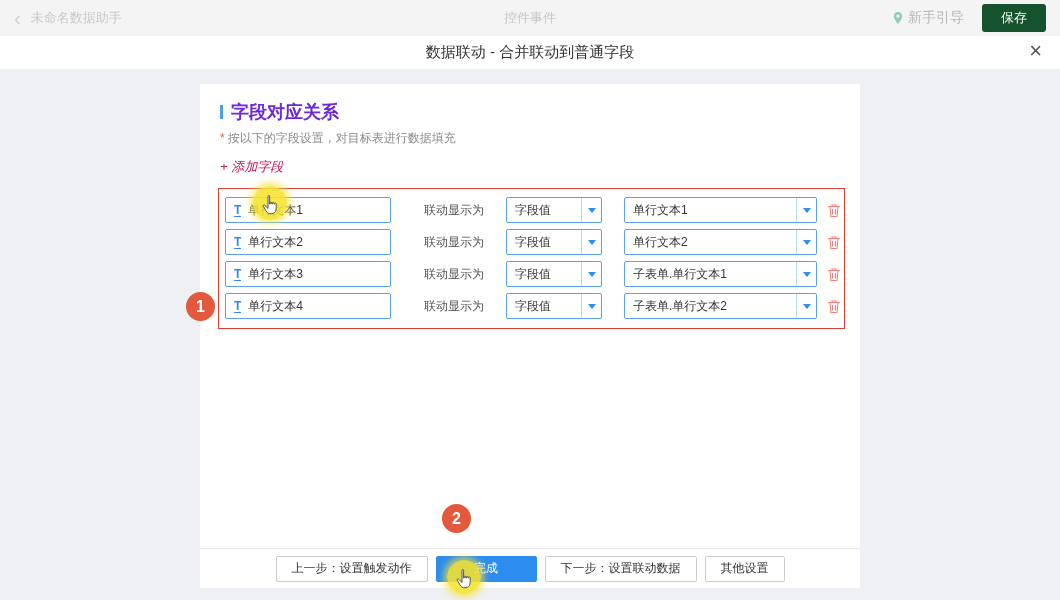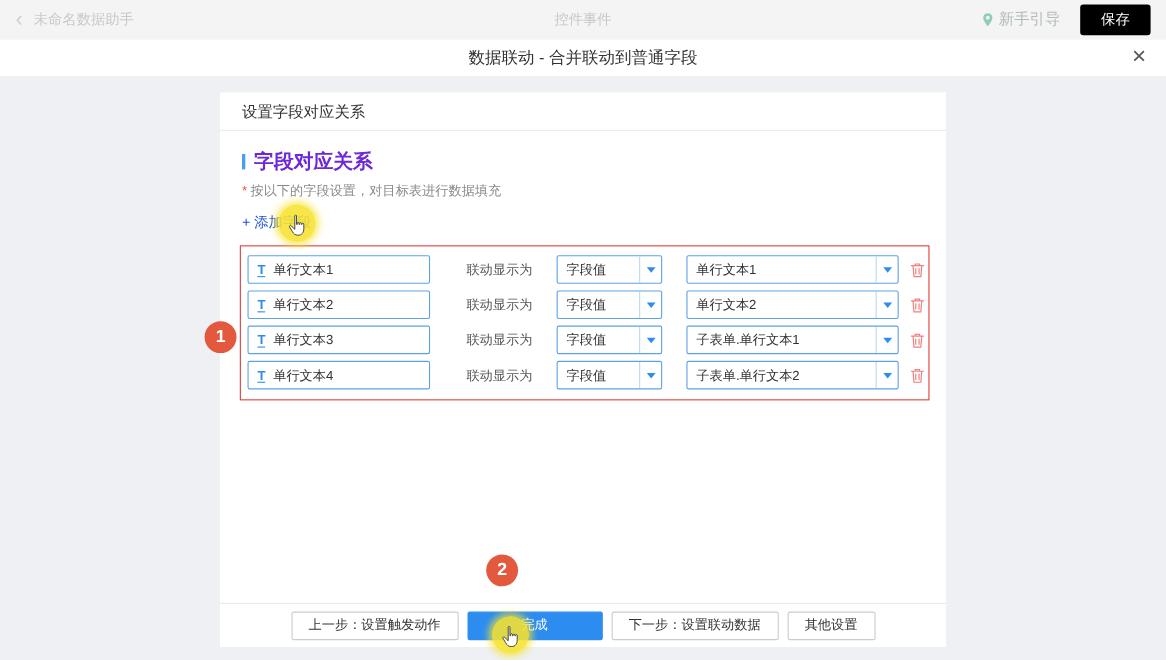--- a/index.html
+++ b/index.html
@@ -17,21 +17,21 @@
   .tb-left { display:flex; align-items:center; gap:10px; }
   .back-ic { color:#cfcfcf; font-size:20px; line-height:1; cursor:pointer; }
   .tb-title { color:#c9c9c9; font-size:13px; }
   .tb-center {
     position:absolute; left:0; right:0; text-align:center;
     color:#c7c7c7; font-size:13px; pointer-events:none;
   }
   .tb-right { margin-left:auto; display:flex; align-items:center; gap:18px; z-index:2; }
   .guide { display:flex; align-items:center; gap:4px; color:#b3bcb4; font-size:14px; cursor:pointer; }
   .save-btn {
-    background:#000000; color:#fff; border:none; border-radius:3px;
+    background:#14532d; color:#fff; border:none; border-radius:3px;
     font-size:13px; padding:5px 19px; cursor:pointer;
     font-family: inherit;
   }
 
   
   .modal-header {
     position:absolute; left:0; top:36px; width:1060px; height:34px;
     background:#fff; display:flex; align-items:center; justify-content:center;
     border-bottom:1px solid #f1f1f1;
   }
@@ -51,22 +51,22 @@
     color:#333; border-bottom:1px solid #ebebeb;
   }
   .card-body { position:relative; padding:21px 20px 0; }
   .section-title {
     font-size:18px; font-weight:bold; color:#6d28d9;
     border-left:3px solid #4a9eea; padding-left:8px; line-height:14px;
   }
   .note { margin-top:11px; font-size:12px; color:#8a8a8a; }
   .req { color:#f25643; margin-right:3px; }
   .add-field {
-    display:inline-block; margin-top:11px; color:#1d4ed8; font-size:13px;
-    cursor:pointer; text-decoration:none;
+    display:inline-block; margin-top:11px; color:#be185d; font-size:13px;
+    cursor:pointer; text-decoration:none;font-style:italic;
   }
   .col-headers {
     position:relative; margin-top:12px; padding-bottom:9px;
     border-bottom:1px solid #e5e5e5; font-size:12px; color:#333;
   }
   .col-target { margin-left:12px; }
   .col-output { position:absolute; left:448px; top:0; }
 
   .rows-box {
     margin-top:12px; margin-left:-2px; width:627px;
@@ -105,21 +105,21 @@
     position:absolute; left:0; bottom:0; width:660px; height:40px;
     border-top:1px solid #e8e8e8; display:flex; align-items:center;
     justify-content:center; gap:8px; background:#fff;
   }
   .btn {
     height:26px; padding:0 15px; font-size:12px; color:#333; background:#fff;
     border:1px solid #ccc; border-radius:2px; cursor:pointer;
     font-family: inherit;
   }
   .btn.primary {
-    background:#2d8cf0; border-color:#2d8cf0; color:#fff; width:123px;
+    background:#2d8cf0; border-color:#2d8cf0; color:#fff; width:101px;
   }
 
   
   .badge {
     position:absolute; width:29px; height:29px; border-radius:50%;
     background:#e2593d; color:#fff; font-weight:bold; font-size:16px;
     display:flex; align-items:center; justify-content:center; z-index:60;
   }
   .badge1 { left:186px; top:292px; }
   .badge2 { left:442px; top:504px; }
@@ -151,21 +151,20 @@
     <button class="save-btn">保存</button>
   </div>
 </div>
 
 <div class="modal-header">
   <span class="modal-title">数据联动 - 合并联动到普通字段</span>
   <span class="close-ic">×</span>
 </div>
 
 <div class="card">
-  <div class="card-header">设置字段对应关系</div>
 
   <div class="card-body">
     <div class="section-title">字段对应关系</div>
 
     <div class="note">
       <span class="req">*</span><span>按以下的字段设置，对目标表进行数据填充</span>
     </div>
 
     <a class="add-field">+ 添加字段</a>
 

